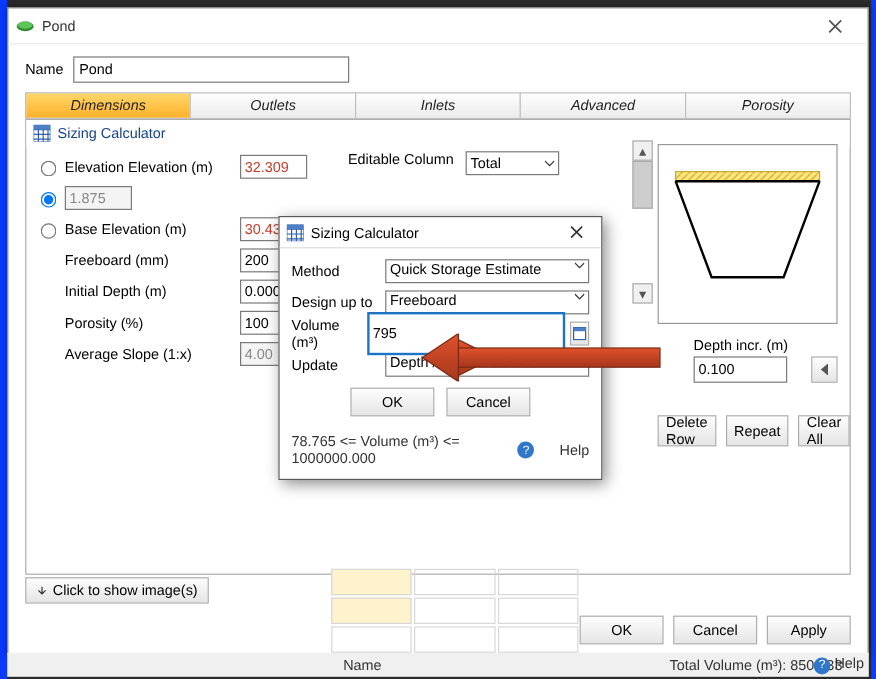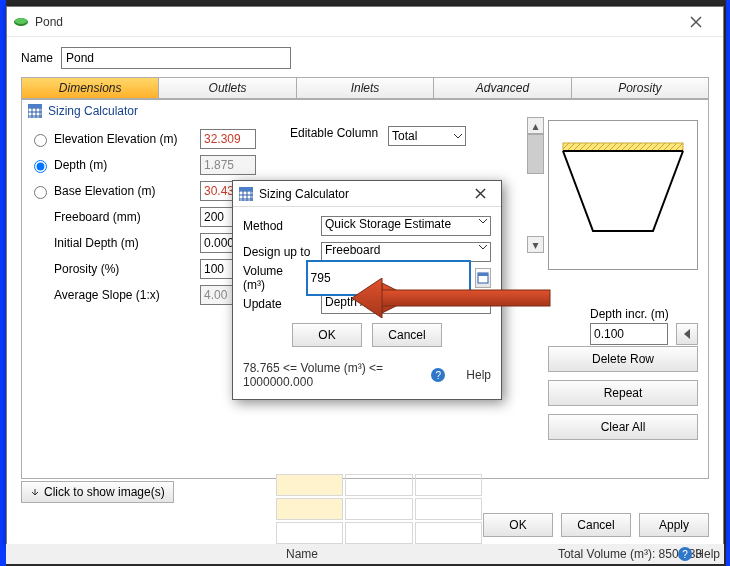--- a/index.html
+++ b/index.html
@@ -26,26 +26,26 @@
   .val-input { width:56px; height:20px; border:1px solid #7a7a7a; padding:1px 3px; text-align:left; }
   .red { color:#c63a28; }
   .gray { color:#888; background:#f4f4f4; }
   .editable-row { position:absolute; left:268px; top:26px; display:flex; gap:10px; }
   .combo { height:20px; border:1px solid #7a7a7a; background:#fff; display:flex; align-items:center; padding:0 3px; gap:6px; }
   .combo .arrow { margin-left:auto; }
   .preview { position:absolute; right:10px; top:20px; width:150px; height:150px; border:1px solid #999; background:#fff; }
   .scroll-thumb { position:absolute; right:164px; top:34px; width:17px; height:40px; background:#cdcdcd; border:1px solid #aaa;}
   .scroll-arrow-up,.scroll-arrow-down { position:absolute; right:164px; width:17px; height:17px; background:#f0f0f0; border:1px solid #aaa; display:flex; align-items:center; justify-content:center; color:#555;}
   .scroll-arrow-up{top:17px;} .scroll-arrow-down{top:136px;}
-  .depth-inc { position:absolute; right:10px; top:207px; }
+  .depth-inc { position:absolute; right:10px; top:181px; }
   .depth-inc .lbl { margin-bottom:2px; display:block; }
-  .depth-inc-row{ display:flex; gap:8px; align-items:center;}
+  .depth-inc-row{ display:flex; gap:20px; align-items:center;}
   .depth-inc input{ width:78px; height:22px; border:1px solid #7a7a7a; padding:1px 3px;}
   .tri-btn{ width:22px;height:22px;border:1px solid #adadad;background:linear-gradient(#fdfdfd,#e5e5e5);display:flex;align-items:center;justify-content:center;}
-  .side-btns{position:absolute;right:10px;top:246px;display:flex;flex-direction:column;gap:8px;width:150px;}
+  .side-btns{position:absolute;right:10px;top:246px;display:flex;flex-direction:row;gap:8px;width:150px;}
   .side-btn{height:26px;border:1px solid #adadad;background:linear-gradient(#fdfdfd,#e5e5e5);display:flex;align-items:center;justify-content:center;padding:0 6px;}
   .click-images{position:absolute;left:14px;bottom:42px;border:1px solid #adadad;background:linear-gradient(#fdfdfd,#e5e5e5);padding:3px 8px;display:flex;gap:4px;align-items:center;}
   .bottom-btns{position:absolute;right:14px;bottom:8px;display:flex;gap:8px;}
   .std-btn{min-width:70px;height:24px;border:1px solid #adadad;background:linear-gradient(#fdfdfd,#e5e5e5);display:flex;align-items:center;justify-content:center;padding:0 10px;}
   .statusbar{position:absolute;left:6px;bottom:2px;width:718px;height:20px;background:#f0f0f0;display:flex;align-items:center;padding:0 10px;color:#333;}
   .statusbar .name-lbl{position:absolute;left:280px;}
   .statusbar .tv{position:absolute;right:22px;}
   .statusbar .help{position:absolute;right:4px;}
   
   .dialog{position:absolute;left:232px;top:180px;width:270px;background:#fff;border:1px solid #5a5a5a;box-shadow:3px 3px 12px rgba(0,0,0,.45);}
@@ -118,21 +118,20 @@
         <span class="radio-col">
             <input type="radio" name="r" style="">
           </span>
         <span class="label-col">Elevation Elevation (m)</span>
         <input class="val-input red" value="32.309" style="">
       </div>
       <div class="form-row">
         <span class="radio-col">
             <input type="radio" name="r" checked="" style="">
           </span>
-        <span class="label-col">Depth (m)</span>
         <input class="val-input gray" readonly="" value="1.875" style="">
       </div>
       <div class="form-row">
         <span class="radio-col">
             <input type="radio" name="r" style="">
           </span>
         <span class="label-col">Base Elevation (m)</span>
         <input class="val-input red" value="30.434" style="">
       </div>
       <div class="form-row">

